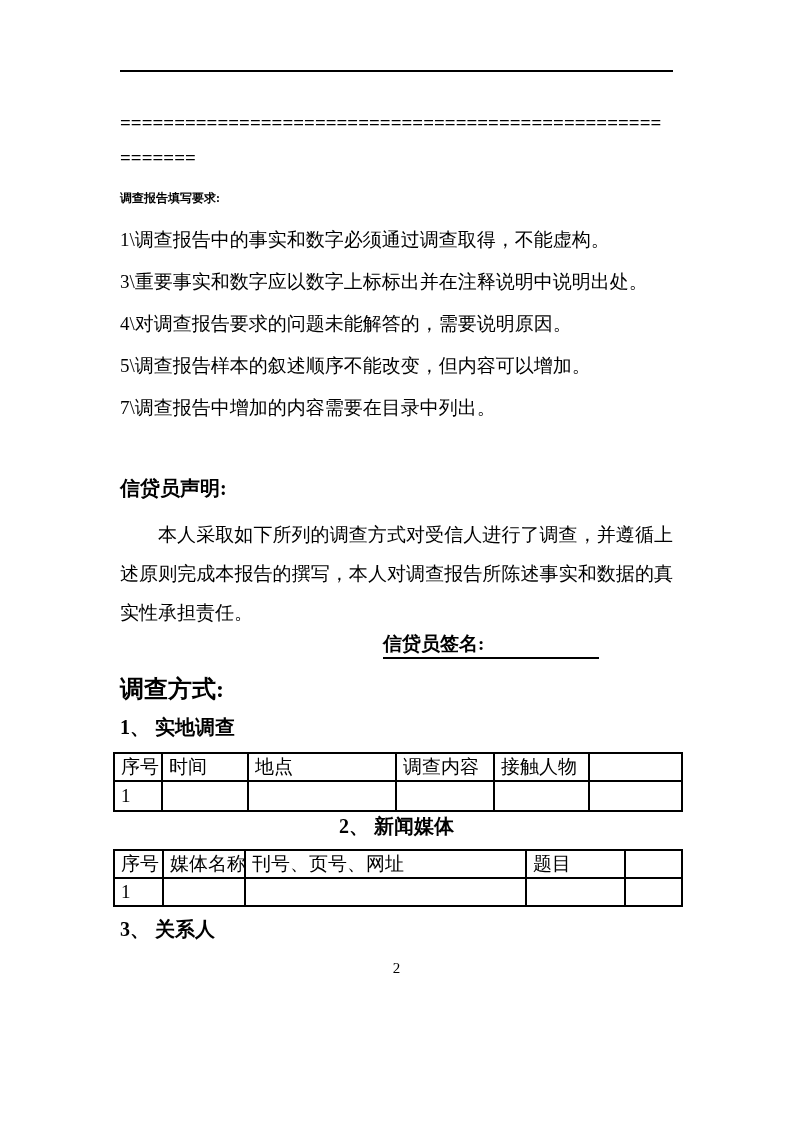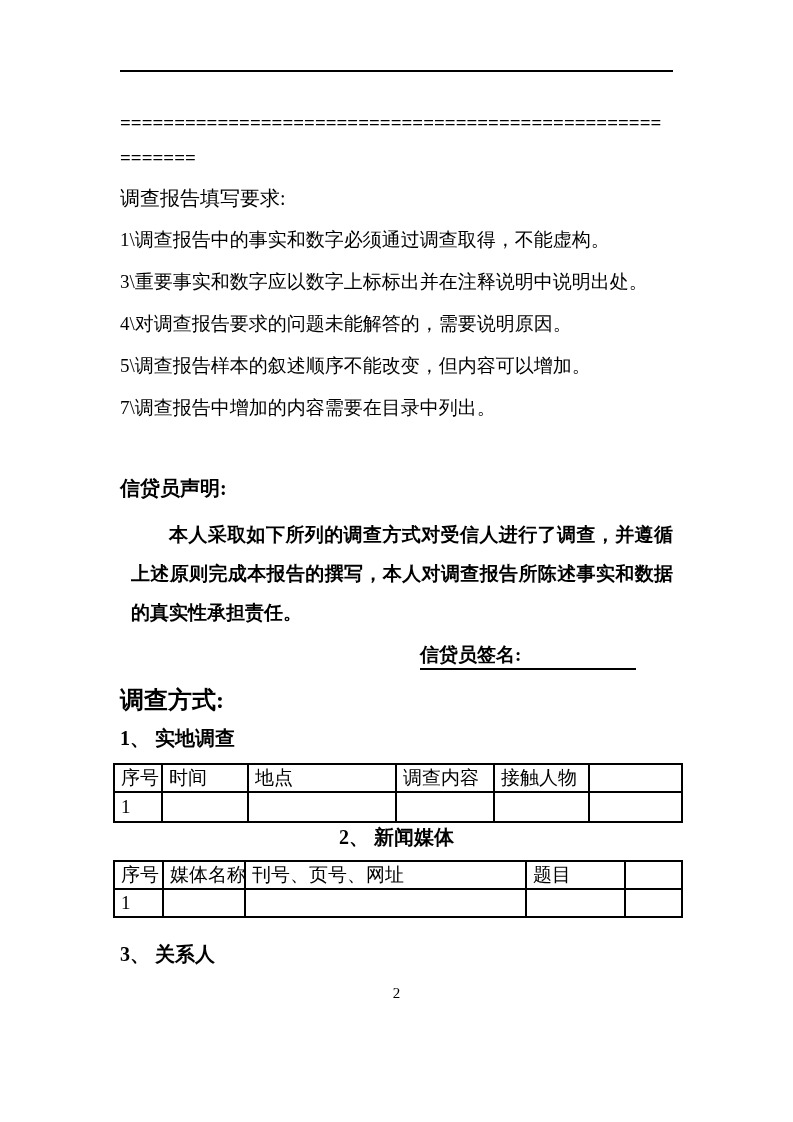--- a/index.html
+++ b/index.html
@@ -31,43 +31,41 @@
   .equals-line {
     font-weight: bold;
     white-space: nowrap;
     overflow: hidden;
     letter-spacing: 0px;
   }
   .equals-1 { margin-top: 39px; }
   .equals-2 { margin-top: 11px; }
   .req-heading {
     margin-top: 16px;
-    font-weight: normal;
-    font-size: 20px;
+    font-weight: bold;
+    font-size: 12px;
   }
   .req-item {
     margin: 18px 0 0 0;
     text-align: justify;
   }
   .decl-heading {
     margin-top: 56px;
     font-weight: bold;
     font-size: 20px;
   }
   .decl-body {
-    margin: 15px 0 0 11px;
-    font-weight: bold;
+    margin: 15px 0 0 0;
+    font-weight: normal;
     line-height: 39px;
     text-align: justify;
     text-indent: 38px;
   }
   .signature-row {
-    margin-top: 11px;
     margin-left: 263px;
-    text-align: center;
   }
   .signature-wrap {
     display: inline-block;
     border-bottom: 2px solid #000000;
     padding-bottom: 1px;
   }
   .signature-label {
     font-weight: bold;
   }
   .signature-blank {
@@ -79,21 +77,21 @@
     margin-top: 18px;
     font-weight: bold;
     font-size: 24px;
   }
   .sec-title {
     font-weight: bold;
     font-size: 20px;
   }
   .sec-title-1 { margin-top: 14px; }
   .sec-title-2 { margin-top: 2px; text-align: center; }
-  .sec-title-3 { margin-top: 24px; }
+  .sec-title-3 { margin-top: 10px; }
   table.doc-table {
     border-collapse: collapse;
     table-layout: fixed;
     margin-left: -7px;
     margin-top: 13px;
     width: 568px;
     border-radius: 28px;
   }
   table.doc-table.t2 { margin-top: 11px; }
   table.doc-table td, table.doc-table th {

